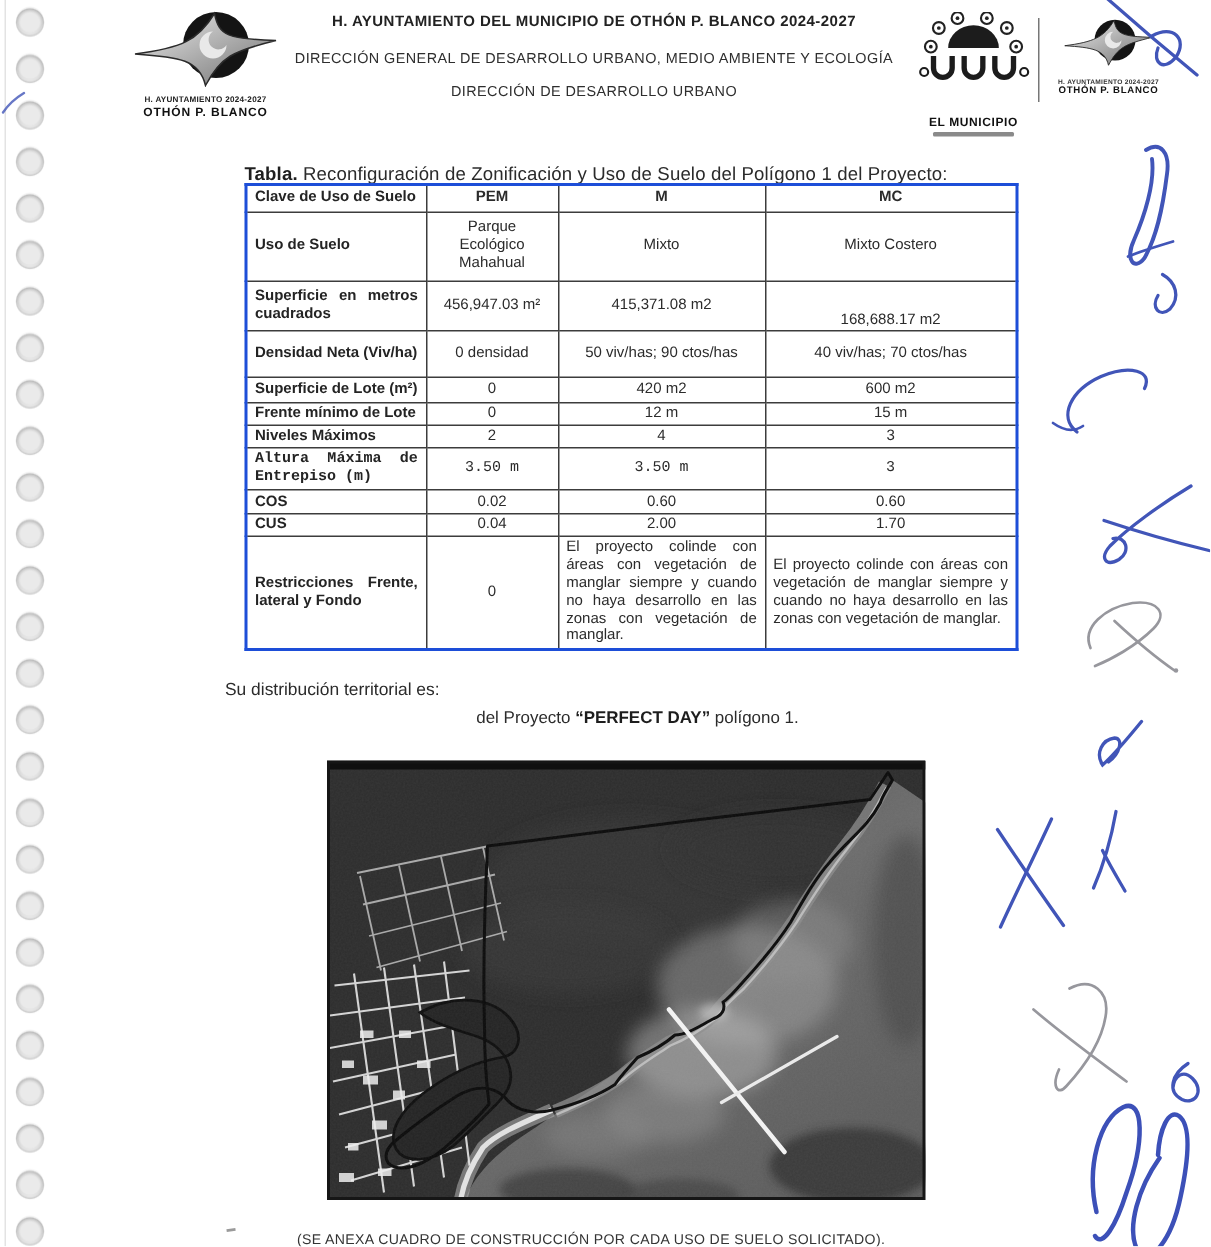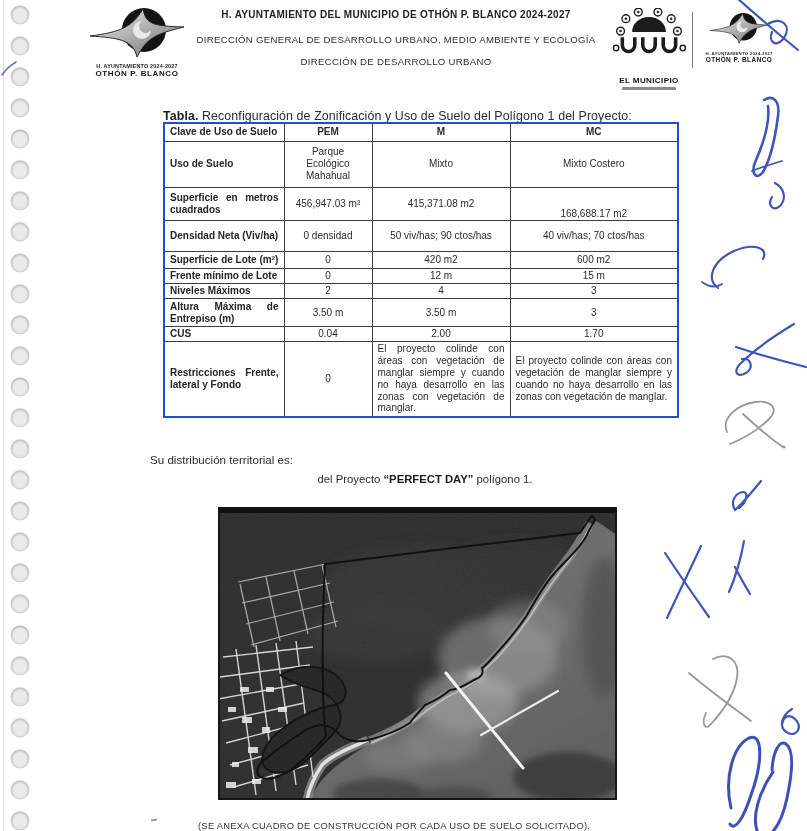--- a/index.html
+++ b/index.html
@@ -33,21 +33,21 @@
   table.zon{position:absolute;left:163px;top:122px;width:514px;border-collapse:collapse;table-layout:fixed;
     font-size:10px;color:#2b2b2b;}
   table.zon td{border:1px solid #3c3c3c;padding:1px 5px;line-height:1.18;vertical-align:middle;}
   table.zon{border:2px solid #1d4ed8;}
   td.lbl{font-weight:bold;text-align:justify;color:#242424;}
   td.val{text-align:center;}
   td.hd{font-weight:bold;text-align:center;}
   td.jtop{text-align:justify;vertical-align:top;padding-top:4px;line-height:1.24;}
   td.vtop{vertical-align:top;}
   tr.r0{height:18px;} tr.r1{height:46px;} tr.r2{height:29px;} tr.r3{height:31px;}
-  tr.r4{height:17px;} tr.r5{height:15px;} tr.r6{height:15px;} tr.r7{height:28px;}
+  tr.r4{height:17px;} tr.r5{height:15px;} tr.r6{height:15px;} tr.r7{height:28px;font-family:Liberation Mono, monospace;}
   tr.r8{height:16px;} tr.r9{height:14px;padding-left:37px;} tr.r10{height:75px;}
   
   .territorial{position:absolute;left:150px;top:441px;font-size:11.6px;color:#2b2b2b;}
   .illus-caption{position:absolute;left:190px;top:459px;width:470px;text-align:center;
     font-size:11.3px;line-height:13.5px;color:#2b2b2b;}
   .illus-caption b{font-weight:bold;color:#1d1d1d;}
   .satellite{position:absolute;left:218px;top:507px;width:399px;height:293px;margin:0;}
   .bottom-note{position:absolute;left:198px;top:811px;font-size:9.4px;letter-spacing:.25px;color:#343434;}
   .note-dash{position:absolute;left:151px;top:819px;width:6px;height:1.5px;background:#9a9a9a;transform:rotate(-8deg);}
   
@@ -177,20 +177,26 @@
       <td class="lbl">Niveles Máximos</td>
       <td class="val">2</td>
       <td class="val">4</td>
       <td class="val">3</td>
     </tr>
     <tr class="r7">
       <td class="lbl">Altura Máxima de Entrepiso (m)</td>
       <td class="val">3.50 m</td>
       <td class="val">3.50 m</td>
       <td class="val vtop" style="padding-top:2px">3</td>
+    </tr>
+    <tr class="r8">
+      <td class="lbl">COS</td>
+      <td class="val">0.02</td>
+      <td class="val">0.60</td>
+      <td class="val">0.60</td>
     </tr>
     <tr class="r9">
       <td class="lbl">CUS</td>
       <td class="val">0.04</td>
       <td class="val">2.00</td>
       <td class="val">1.70</td>
     </tr>
     <tr class="r10">
       <td class="lbl">Restricciones Frente, lateral y Fondo</td>
       <td class="val">0</td>

